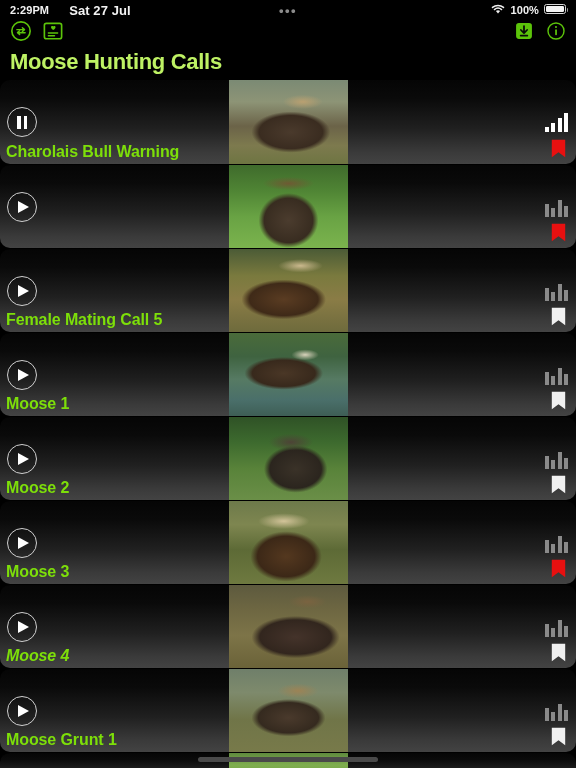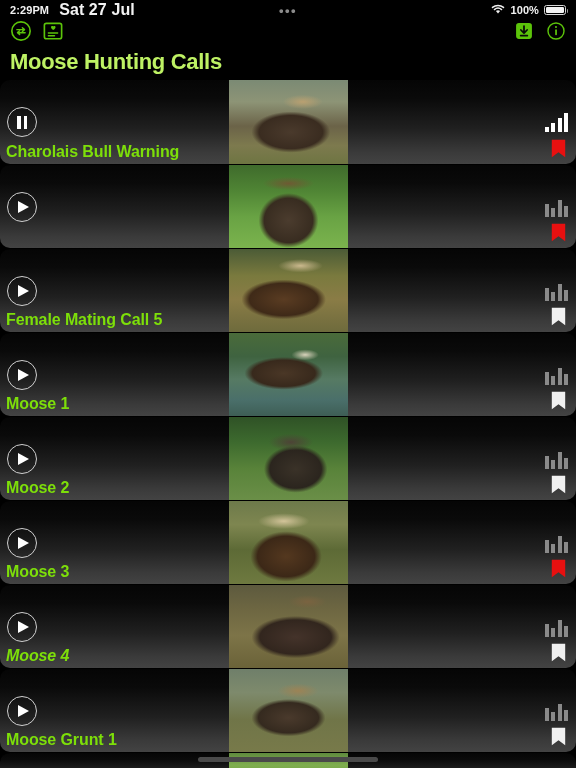--- a/index.html
+++ b/index.html
@@ -12,31 +12,31 @@
 
   
   .statusbar{
     height:20px; width:100%;
     display:flex; align-items:center;
     color:#f2f2f2; font-size:11px; font-weight:700;
     letter-spacing:0.1px;
     padding:0 10px;
     position:relative;
   }
-  .sb-left{ display:flex; align-items:center; gap:10px; }
+  .sb-left{ display:flex; align-items:center; gap:20px; }
   .sb-time{ font-size:11px; font-weight:700; }
-  .sb-date{ font-size:16px; font-weight:700; }
+  .sb-date{ font-size:13px; font-weight:700; }
   .sb-dots{
     position:absolute; left:0; right:0; top:0; bottom:0;
     display:flex; align-items:center; justify-content:center;
     color:#8b8b8b; font-size:13px; letter-spacing:1.5px;
     pointer-events:none;
   }
   .sb-right{
-    margin-left:auto; display:flex; align-items:center; gap:5px;
+    margin-left:auto; display:flex; align-items:flex-start; gap:5px;
     position:relative; z-index:2;
   }
   .wifi-ic{ display:block; }
   .batt-pct{ font-size:11px; font-weight:700; }
   .batt{
     width:22px; height:10px; border:1px solid #d8d8d8;
     border-radius:2.5px; position:relative; display:inline-block;
   }
   .batt::after{
     content:""; position:absolute; right:-3px; top:3px;

